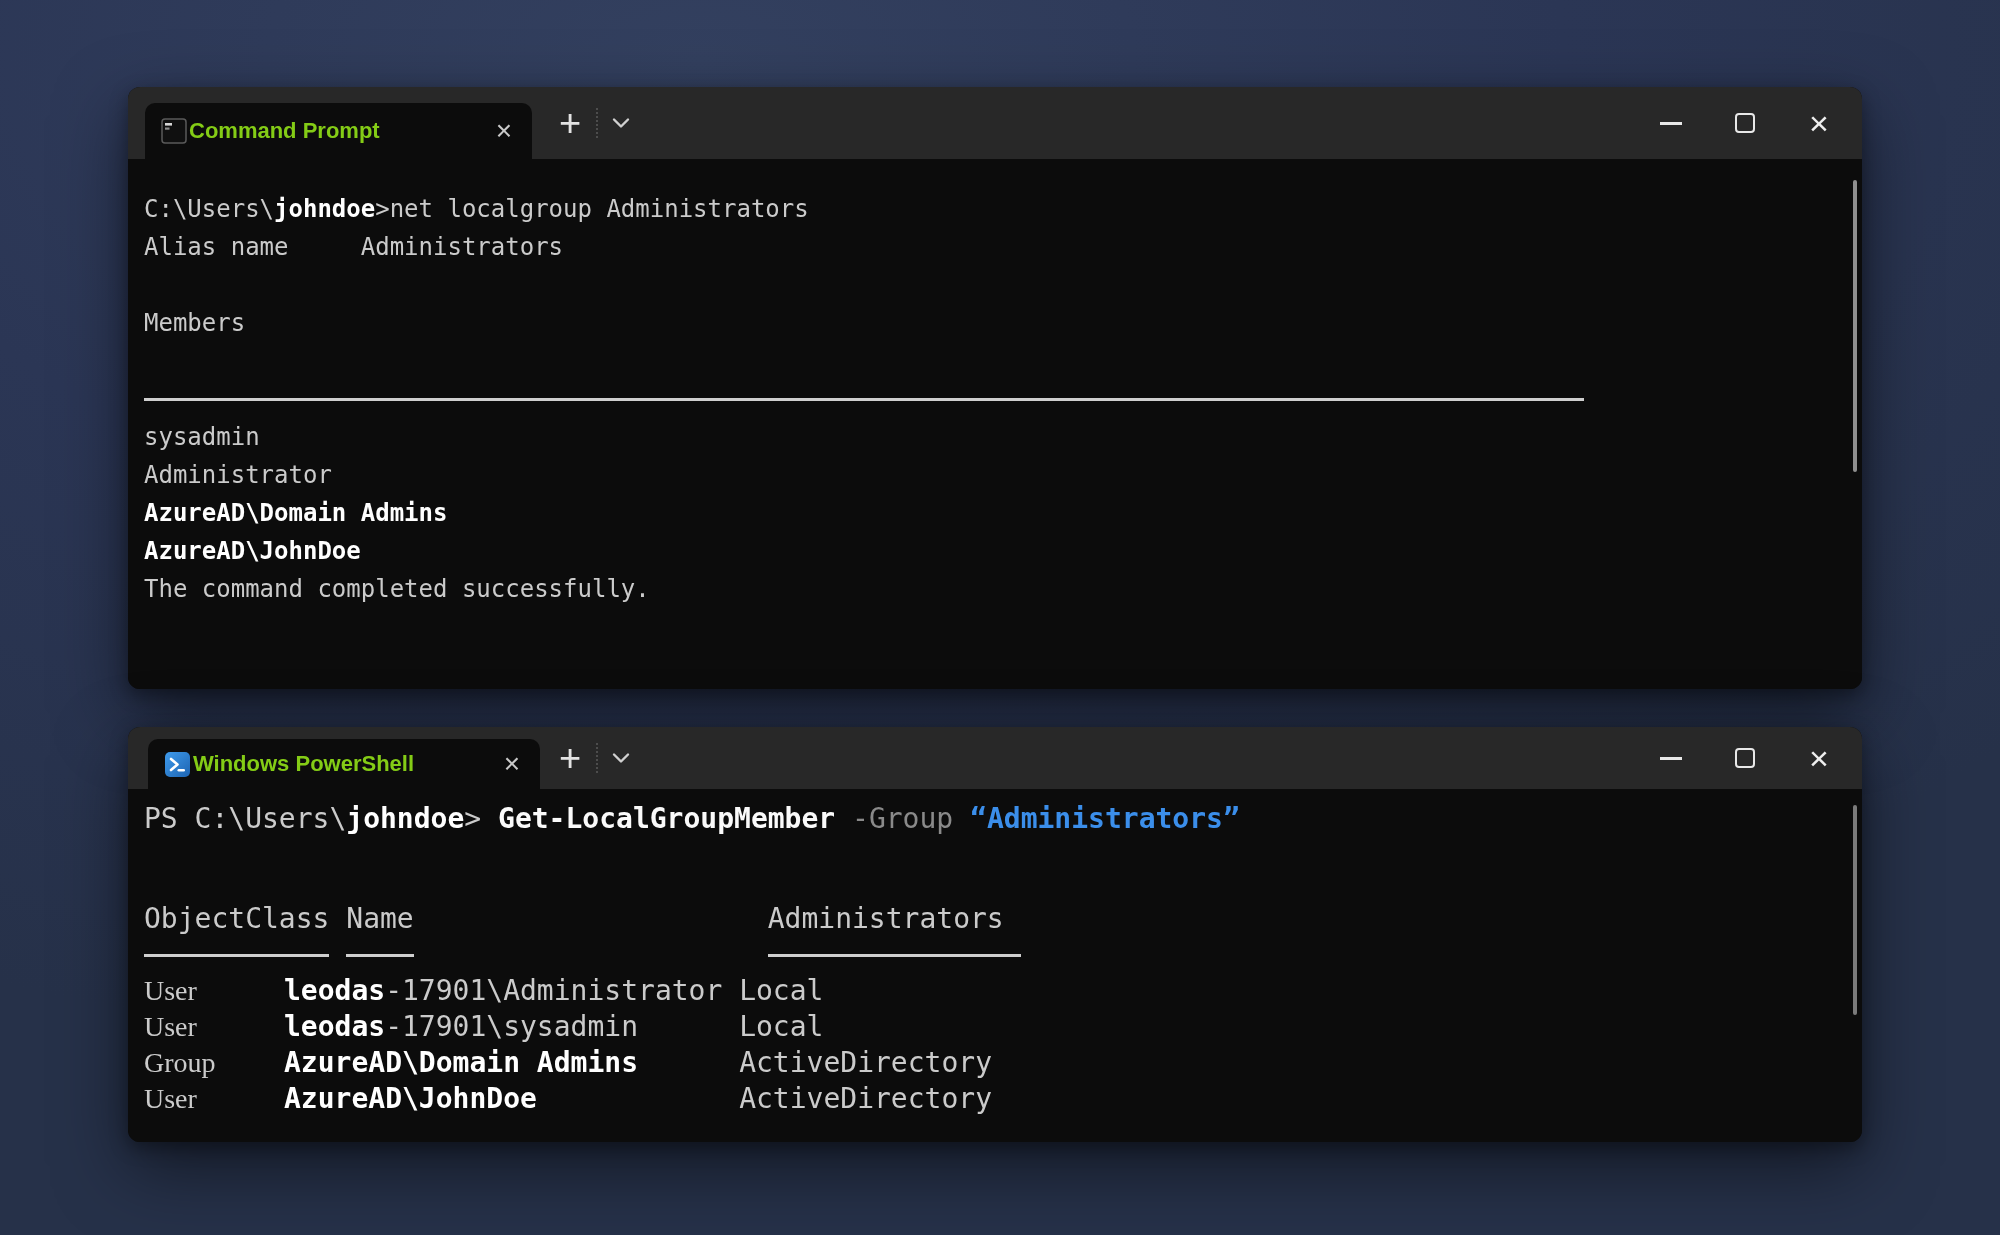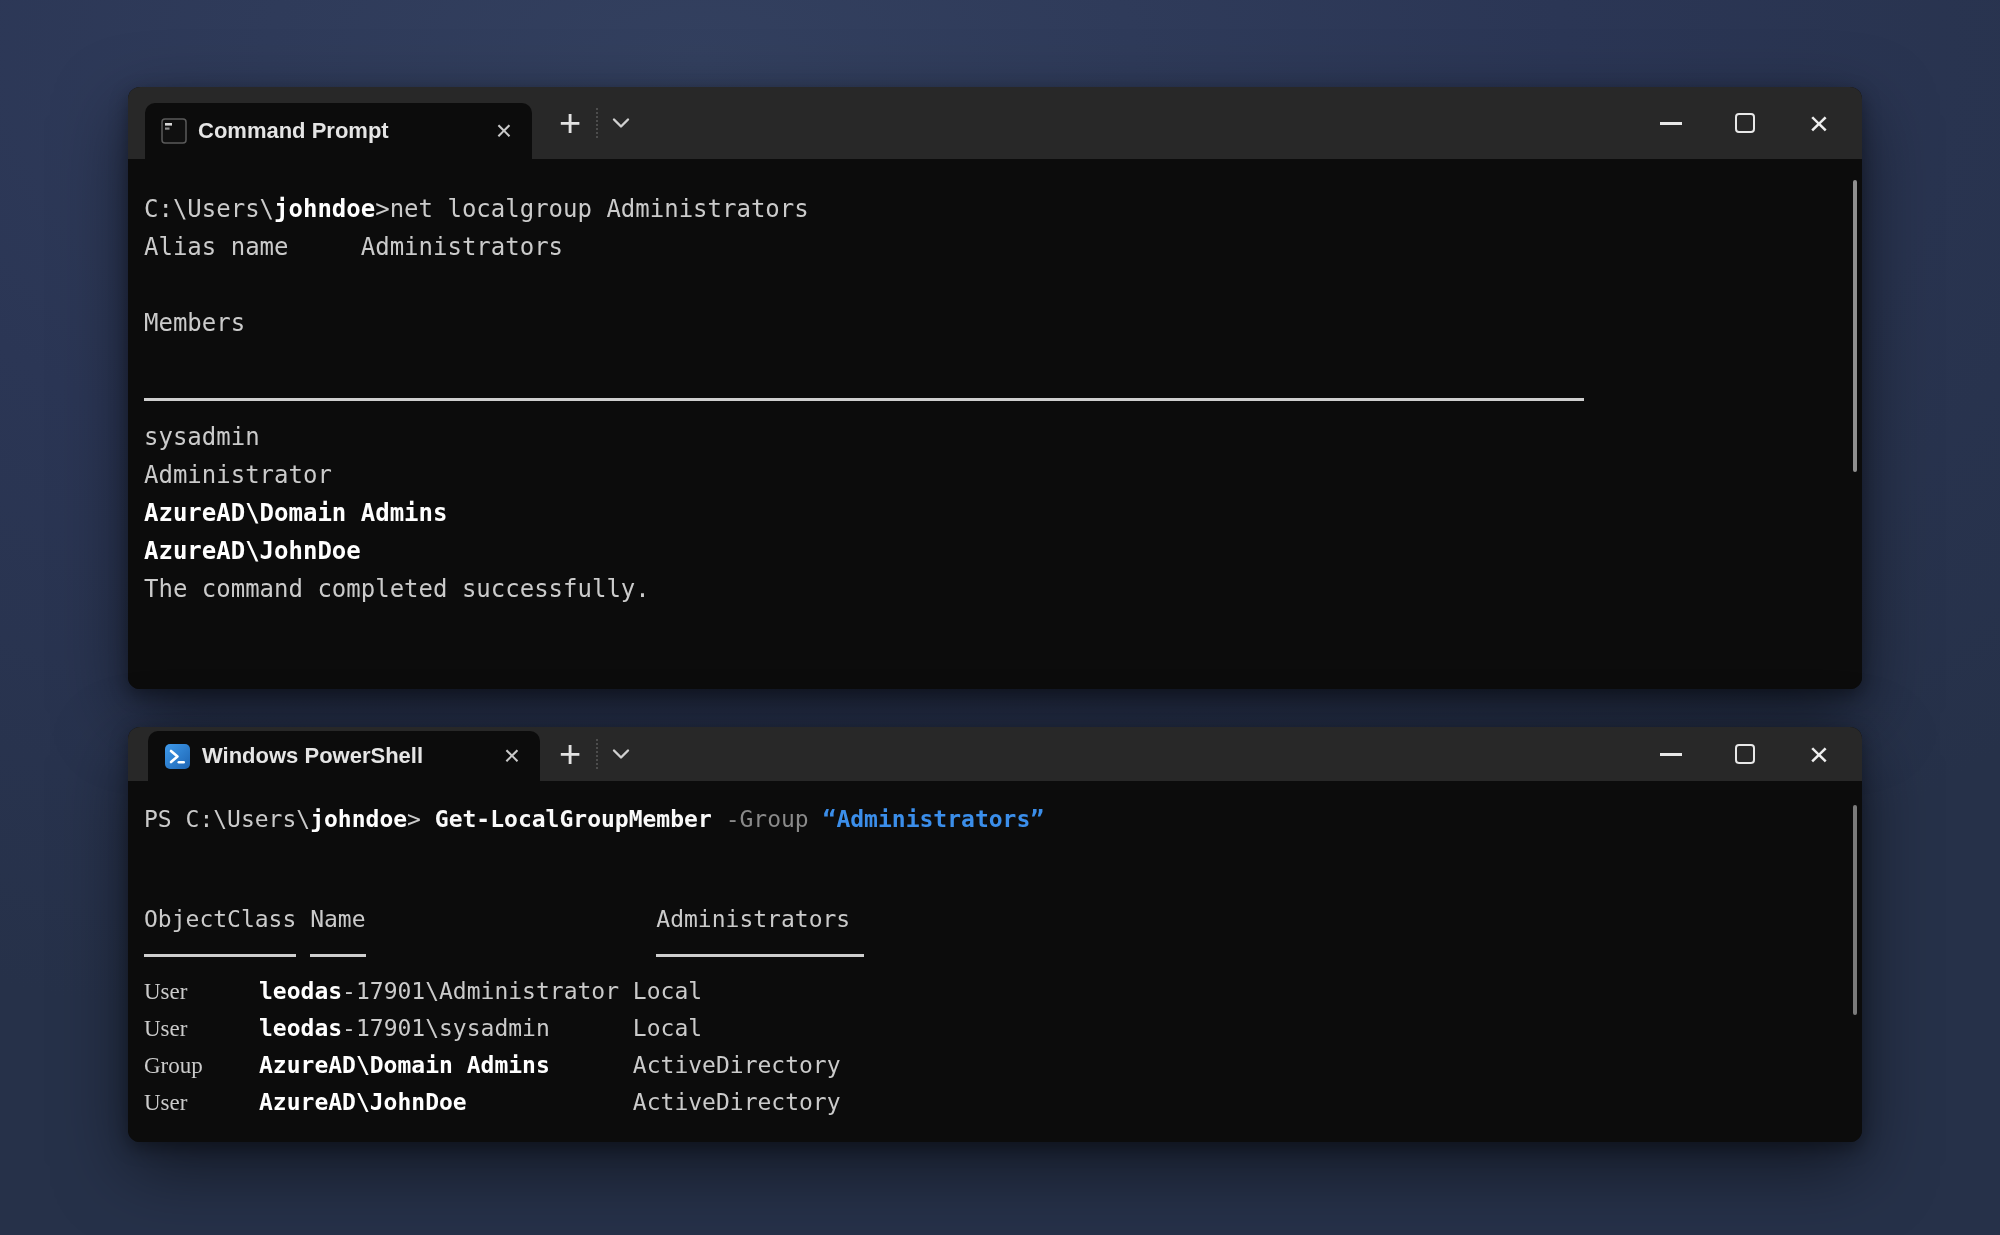--- a/index.html
+++ b/index.html
@@ -14,50 +14,50 @@
     background:#0c0c0c;
   }
   #cmd-window{left:128px;top:87px;width:1734px;height:602px;}
   #ps-window{left:128px;top:727px;width:1734px;height:415px;}
 
   .titlebar{
     position:absolute;left:0;right:0;top:0;background:#282828;
     border-radius:12px 12px 0 0;
   }
   #cmd-window .titlebar{height:72px;}
-  #ps-window .titlebar{height:54px;}
+  #ps-window .titlebar{height:62px;}
 
   .tab{
     position:absolute;bottom:0;background:#0c0c0c;border-radius:10px 10px 0 0;
     display:flex;align-items:center;padding:0 16px;box-sizing:border-box;
   }
   #cmd-window .tab{left:17px;width:387px;height:56px;}
   #ps-window .tab{left:20px;width:392px;height:50px;}
-  .tabtitle{margin-left:11px;font-size:22px;font-weight:600;color:#e5e5e5;white-space:nowrap;}
+  .tabtitle{margin-left:2px;font-size:22px;font-weight:600;color:#84cc16;white-space:nowrap;}
   .tabclose{margin-left:auto;color:#c9c9c9;font-size:28px;line-height:1;padding:0 4px;}
   .tabicon{display:flex;align-items:center;}
 
   .newtab{position:absolute;left:424px;top:50%;transform:translateY(-50%);
     color:#e3e3e3;font-size:38px;font-weight:300;line-height:1;width:36px;text-align:center;}
   .tbsep{position:absolute;left:468px;top:50%;transform:translateY(-50%);height:30px;border-left:2px dotted #4d4d4d;}
   .dropdown{position:absolute;left:478px;top:50%;transform:translateY(-50%);width:30px;display:flex;justify-content:center;}
 
   .controls{position:absolute;right:6px;top:0;height:100%;display:flex;align-items:center;}
   .ctl{width:74px;display:flex;justify-content:center;align-items:center;height:100%;}
   .ctl.min i{display:block;width:22px;height:3px;background:#e8e8e8;}
   .ctl.max i{display:block;width:16px;height:16px;border:2.5px solid #e8e8e8;border-radius:4px;}
   .ctl.cls{color:#efefef;font-size:34px;font-weight:300;line-height:1;}
 
   .term{
     position:absolute;left:0;right:0;bottom:0;background:#0c0c0c;
     border-radius:0 0 12px 12px;box-sizing:border-box;overflow:hidden;
     font-family:"DejaVu Sans Mono", monospace;color:#cbcbcb;
   }
   #cmd-term{top:84px;padding:19px 16px 0;font-size:24px;line-height:38px;}
-  #ps-term{top:62px;padding:12px 16px 0;font-size:23px;line-height:36px;}
+  #ps-term{top:62px;padding:12px 16px 0;font-size:28px;line-height:36px;}
 
   .tl{white-space:pre;}
   .sg-bold{color:#ffffff;font-weight:700;}
   .sg-cmd{color:#fafafa;font-weight:700;}
   .sg-param{color:#8a8a8a;}
   .sg-string{color:#3b8eea;font-weight:700;}
 
   .sepline{height:38px;display:flex;align-items:center;}
   .sepline i{width:1440px;height:3px;background:#cfcfcf;}
 

